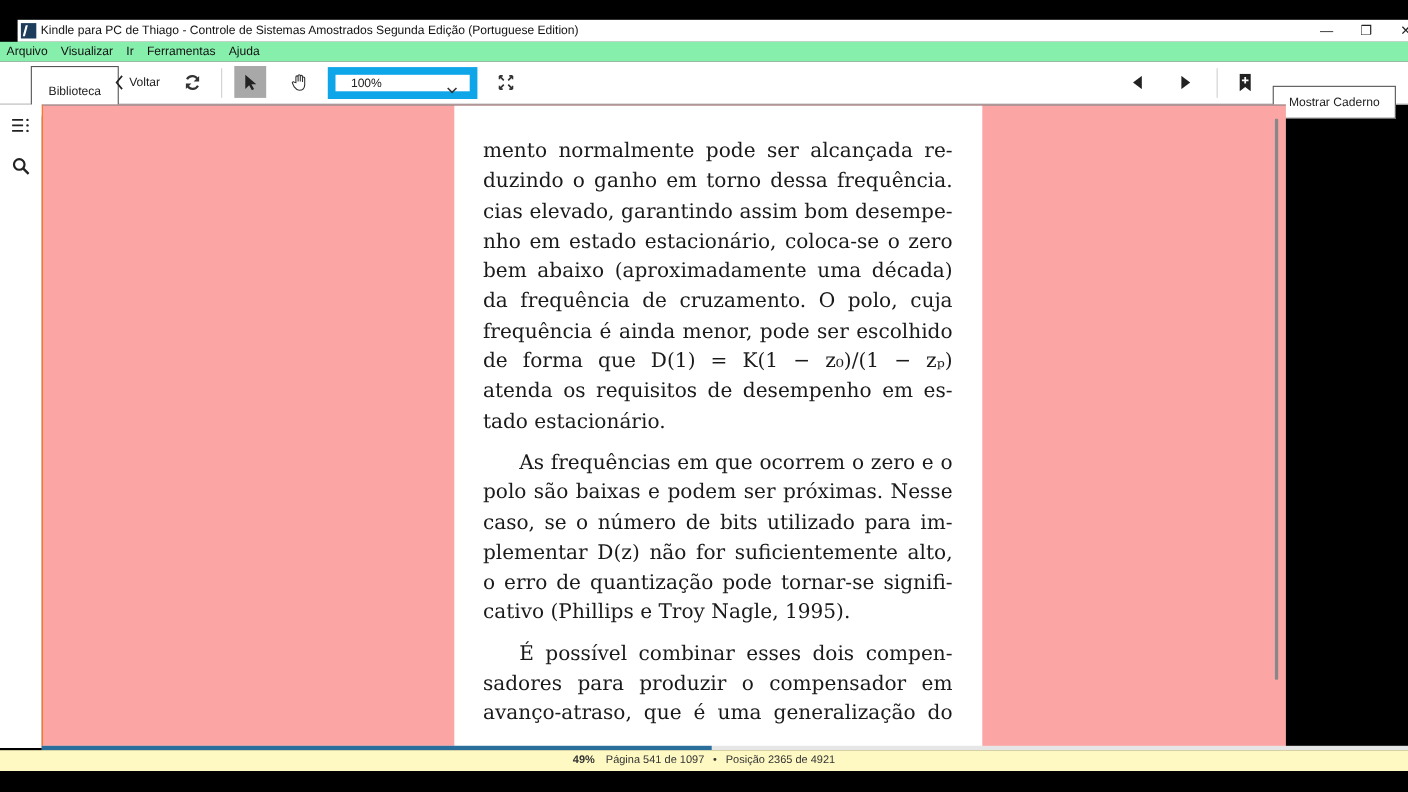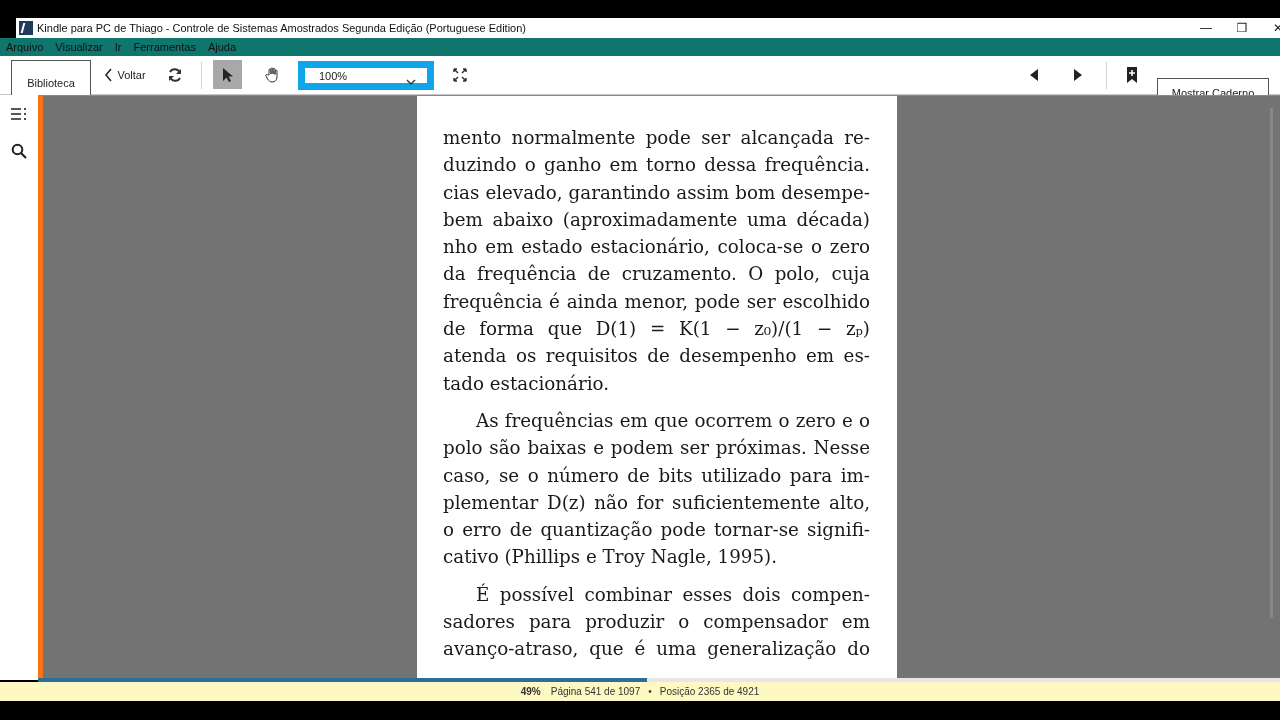--- a/index.html
+++ b/index.html
@@ -7,34 +7,34 @@
   body { font-family: "Liberation Sans", "DejaVu Sans", sans-serif; position: relative; }
 
   .top-black { position: absolute; left: 0; top: 0; width: 1280px; height: 18px; background: #000; }
   .titlebar { position: absolute; left: 16px; top: 18px; width: 1280px; height: 20px; background: #fff; display: flex; align-items: center; }
   .app-logo { width: 14px; height: 14px; margin-left: 3px; margin-right: 4px; background: #1d3c5c; position: relative; }
   .app-logo::after { content: ""; position: absolute; left: 3px; top: 2px; width: 8px; height: 10px; border-left: 2px solid #fff; transform: skewX(-15deg); }
   .title-text { font-size: 11px; color: #111; white-space: nowrap; }
   .win-controls { position: absolute; right: 0; top: 0; height: 20px; display: flex; }
   .win-btn { width: 36px; height: 20px; display: flex; align-items: center; justify-content: center; font-size: 12px; color: #222; }
 
-  .menubar { position: absolute; left: 0; top: 38px; width: 1280px; height: 18px; background: #0f766e; display: flex; align-items: center; padding-left: 6px; }
+  .menubar { position: absolute; left: 0; top: 38px; width: 1280px; height: 18px; background: #86efac; display: flex; align-items: center; padding-left: 6px; }
   .menu-item { font-size: 11px; color: #111; margin-right: 12px; }
 
   .toolbar { position: absolute; left: 0; top: 56px; width: 1280px; height: 39px; background: #fff; border-bottom: 1px solid #c8c8c8; }
   .btn-box { position: absolute; border: 1px solid #555; background: #fff; font-size: 11px; color: #222; display: flex; align-items: center; justify-content: center; }
   .tool { position: absolute; display: flex; align-items: center; justify-content: center; color: #333; }
   .sep { position: absolute; top: 6px; width: 1px; height: 27px; background: #d0d0d0; }
   .zoom-select { position: absolute; left: 298px; top: 5px; width: 136px; height: 29px; border: 7px solid #0ea5e9; background: #fff; font-size: 11px; color: #222; display: flex; align-items: center; padding-left: 14px; }
   .zoom-select .chev { position: absolute; right: 12px; top: 7px; font-size: 11px; color: #333; }
 
   .sidebar { position: absolute; left: 0; top: 95px; width: 38px; height: 585px; background: #fff; }
   .side-icon { position: absolute; left: 9px; width: 20px; height: 20px; display: flex; align-items: center; justify-content: center; }
 
-  .content { position: absolute; left: 38px; top: 95px; width: 1242px; height: 585px; background: #737373; border-left: 5px solid #f97316; border-top: 1px solid #8a8a8a; overflow: hidden; }
+  .content { position: absolute; left: 38px; top: 95px; width: 1131px; height: 585px; background: #fca5a5; border-left: 1px solid #f97316; border-top: 1px solid #8a8a8a; overflow: hidden; }
   .page { position: absolute; left: 374px; top: 0; width: 480px; height: 585px; background: #fff; overflow: hidden; }
   .page-text { position: absolute; left: 26px; top: 28px; width: 427px; font-family: "DejaVu Serif", "Liberation Serif", serif; font-size: 18.3px; line-height: 27.3px; color: #1a1a1a; text-align: justify; }
   .page-text p { margin-bottom: 10px; }
   .page-text .line { display: block; text-align: justify; text-align-last: justify; white-space: nowrap; }
   .page-text .line.last { text-align-last: left; }
   .scrollbar { position: absolute; right: 7px; top: 12px; width: 3px; height: 510px; background: #888; border-radius: 1px; }
 
   .progress-track { position: absolute; left: 38px; top: 678px; width: 1242px; height: 4px; background: #e6e6e6; }
   .progress-fill { position: absolute; left: 0; top: 0; height: 4px; background: #2a6e9c; }
 
@@ -60,21 +60,21 @@
 
 <div class="menubar">
   <span class="menu-item">Arquivo</span>
   <span class="menu-item">Visualizar</span>
   <span class="menu-item">Ir</span>
   <span class="menu-item">Ferramentas</span>
   <span class="menu-item">Ajuda</span>
 </div>
 
 <div class="toolbar">
-  <div class="btn-box" style="left:11px;top:4px;width:80px;height:46px;">Biblioteca</div>
+  <div class="btn-box" style="left:28px;top:4px;width:80px;height:46px;">Biblioteca</div>
 
   <div class="tool" style="left:102px;top:4px;width:46px;height:30px;font-size:11px;color:#222;">
     <svg width="10" height="14" viewBox="0 0 10 14">
         <path d="M7 1 L2 7 L7 13" fill="none" stroke="#222" stroke-width="1.5"></path>
       </svg>
     <span style="margin-left:3px;">Voltar</span>
   </div>
 
   <div class="tool" style="left:163px;top:7px;width:24px;height:24px;">
     <svg width="16" height="16" viewBox="0 0 16 16">
@@ -155,22 +155,22 @@
   </div>
 </div>
 
 <div class="content">
   <div class="page">
     <div class="page-text">
       <p>
         <span class="line">mento normalmente pode ser alcançada re-</span>
         <span class="line">duzindo o ganho em torno dessa frequência.</span>
         <span class="line">cias elevado, garantindo assim bom desempe-</span>
+        <span class="line">nho em estado estacionário, coloca-se o zero</span>
         <span class="line">bem abaixo (aproximadamente uma década)</span>
-        <span class="line">nho em estado estacionário, coloca-se o zero</span>
         <span class="line">da frequência de cruzamento.  O polo, cuja</span>
         <span class="line">frequência é ainda menor, pode ser escolhido</span>
         <span class="line" style="font-style:normal;">de forma que D(1) = K(1 − z₀)/(1 − zₚ)</span>
         <span class="line">atenda os requisitos de desempenho em es-</span>
         <span class="line last">tado estacionário.</span>
       </p>
       <p>
         <span class="line" style="padding-left:33px;">As frequências em que ocorrem o zero e o</span>
         <span class="line">polo são baixas e podem ser próximas.  Nesse</span>
         <span class="line">caso, se o número de bits utilizado para im-</span>

